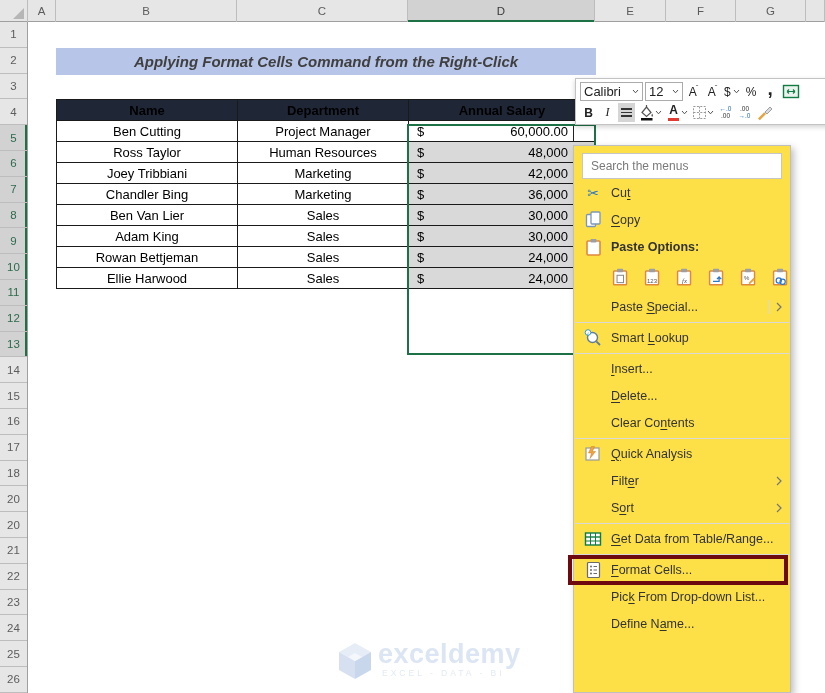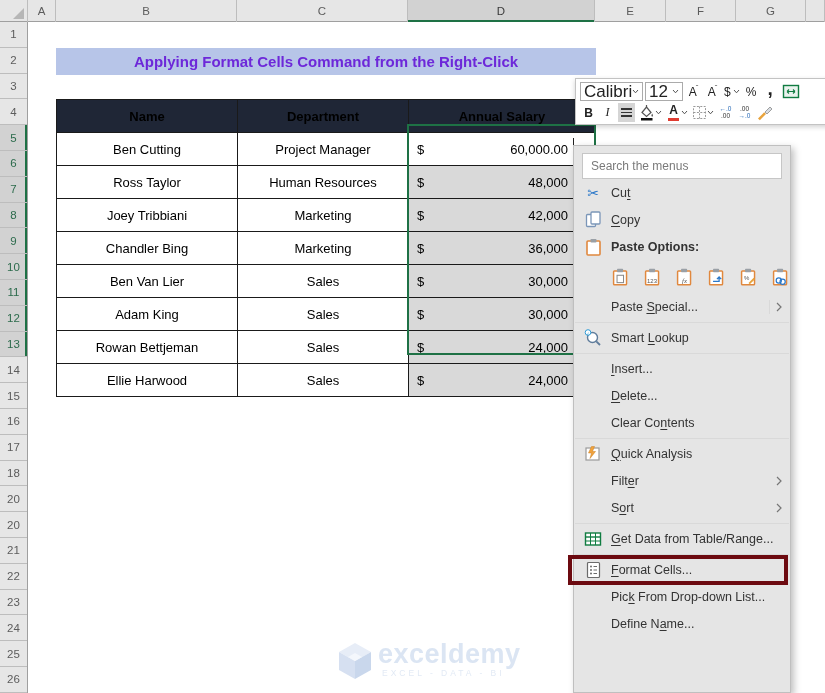--- a/index.html
+++ b/index.html
@@ -23,25 +23,25 @@
                background:#e6e6e6; border-right:1px solid #9f9f9f;
                display:flex; flex-direction:column; }
   .row-h { height:25.8px; flex:0 0 25.8px; display:flex; align-items:center; justify-content:center;
            font-size:11.5px; color:#5c5c5c; border-bottom:1px solid #bdbdbd; }
   .row-h.sel { background:#d2d2d2; color:#2c6b4c;
                box-shadow: inset -2px 0 0 #1e7145; }
 
   
   .banner { position:absolute; left:56px; top:48px; width:540px; height:27px;
             background:#b7c5e8; display:flex; align-items:center; justify-content:center; }
-  .banner span { font-size:15px; font-weight:bold; color:#6d28d9;text-align:center; }
+  .banner span { font-size:15px; font-weight:bold; font-style:italic; color:#404040;text-align:center; }
 
   
   table.sheet { position:absolute; left:56px; top:99px; border-collapse:collapse; table-layout:fixed; }
-  table.sheet td, table.sheet th { border:1px solid #1a1a1a; height:33px; padding:0;
+  table.sheet td, table.sheet th { border:1px solid #1a1a1a; height:21px; padding:0;
             font-size:13px; color:#000; overflow:hidden; white-space:nowrap; }
   col.cb { width:181px; } col.cc { width:171px; } col.cd { width:187px; }
   th.hdr { background:#1f2636; color:#fff; font-weight:bold; font-size:13.5px; text-align:center; }
   td.c-name, td.c-dept { text-align:center; }
   td.c-sal { position:relative; }
   td.c-sal .cur { position:absolute; left:8px; top:50%; transform:translateY(-50%); }
   td.c-sal .val { position:absolute; right:27px; top:50%; transform:translateY(-50%); }
   td.c-sal.sel { background:#d9d9d9; }
   .caret { position:absolute; right:21px; top:5px; width:1px; height:15px; background:#222; }
 
@@ -53,38 +53,38 @@
   .wm { position:absolute; left:338px; top:641px; display:flex; align-items:flex-start; gap:6px; }
   .wm-txt .brand { font-size:27px; font-weight:bold; color:#dbe5f3; letter-spacing:0.5px; line-height:26px; }
   .wm-txt .tag { font-size:8.5px; color:#e2eaf5; letter-spacing:3px; margin-top:1px; padding-left:4px; }
 
   
   .mini-toolbar { position:absolute; left:575px; top:78px; width:256px; height:47px;
                   background:#fff; border:1px solid #c3c3c3;
                   box-shadow:0 2px 5px rgba(0,0,0,.18); padding:2px 4px; z-index:5; }
   .tb-row { display:flex; align-items:center; height:21px; gap:2px; }
   .tb-box { display:flex; align-items:center; justify-content:space-between;
-            border:1px solid #ababab; height:19px; padding:0 3px; font-size:17px; color:#222; background:#fff; }
+            border:1px solid #ababab; height:19px; padding:0 3px; font-size:13px; color:#222; background:#fff; }
   .tb-box.font { width:63px; } .tb-box.size { width:38px; }
   .tb-btn { display:flex; align-items:center; justify-content:center; min-width:17px; height:19px;
             font-size:12px; color:#222; padding:0 1px; }
   .tb-btn.active { background:#d5d5d5; }
   .tb-bold { font-weight:bold; } .tb-italic { font-style:italic; font-family:"Liberation Serif",serif; }
   .sup { font-size:8px; margin-left:-1px; margin-top:-8px; color:#444; }
   .comma { font-size:19px; font-weight:bold; line-height:10px; margin-top:-6px; }
   .dec { display:flex; flex-direction:column; font-size:6.5px; line-height:6.5px; color:#333; align-items:center; }
   .dec .arr { color:#2b6cb8; }
   .redbar { position:absolute; left:2px; right:2px; bottom:1px; height:3px; background:#e03c31; }
   .fc-a { position:relative; width:15px; height:19px; display:flex; align-items:flex-start; justify-content:center; font-size:12px; font-weight:bold; }
   .lines3 { display:flex; flex-direction:column; gap:2px; }
   .lines3 i { display:block; width:11px; height:1.5px; background:#333; }
 
   
   .menu { position:absolute; left:573px; top:145px; width:218px; height:548px;
-          background:#e5e5e5; border:1px solid #bfbfbf;
+          background:#fde047; border:1px solid #bfbfbf;
           box-shadow:3px 3px 7px rgba(0,0,0,.25); z-index:4; font-size:12.5px; color:#333; }
   .search-wrap { margin:7px 8px 0 8px; }
   .search-wrap input { width:100%; height:26px; border:1px solid #c6c6c6; padding:0 8px;
           font-size:12px; color:#333; font-family:"Liberation Sans",sans-serif; outline:none; }
   .search-wrap input::placeholder { color:#7a7a7a; }
   .mi { height:27px; display:flex; align-items:center; padding:0 8px 0 9px; position:relative; }
   .mi .ic { width:20px; display:flex; justify-content:center; align-items:center; flex:0 0 20px; }
   .mi .lbl { margin-left:8px; }
   .mi .lbl b { font-weight:bold; }
   .mi .u { text-decoration:underline; text-underline-offset:2px; }

